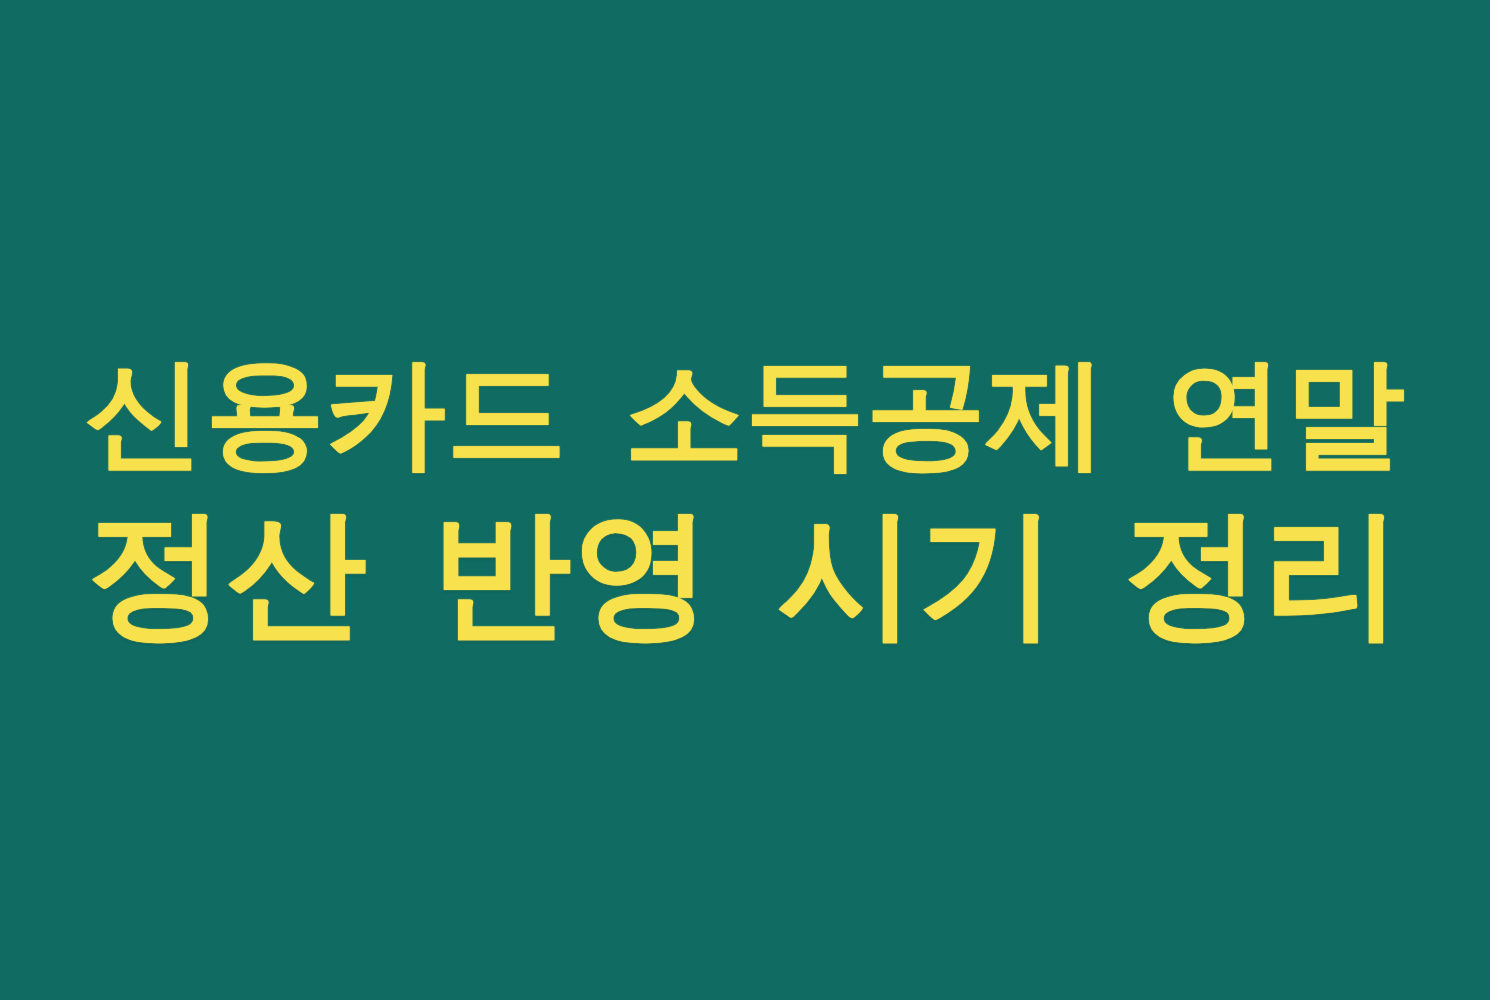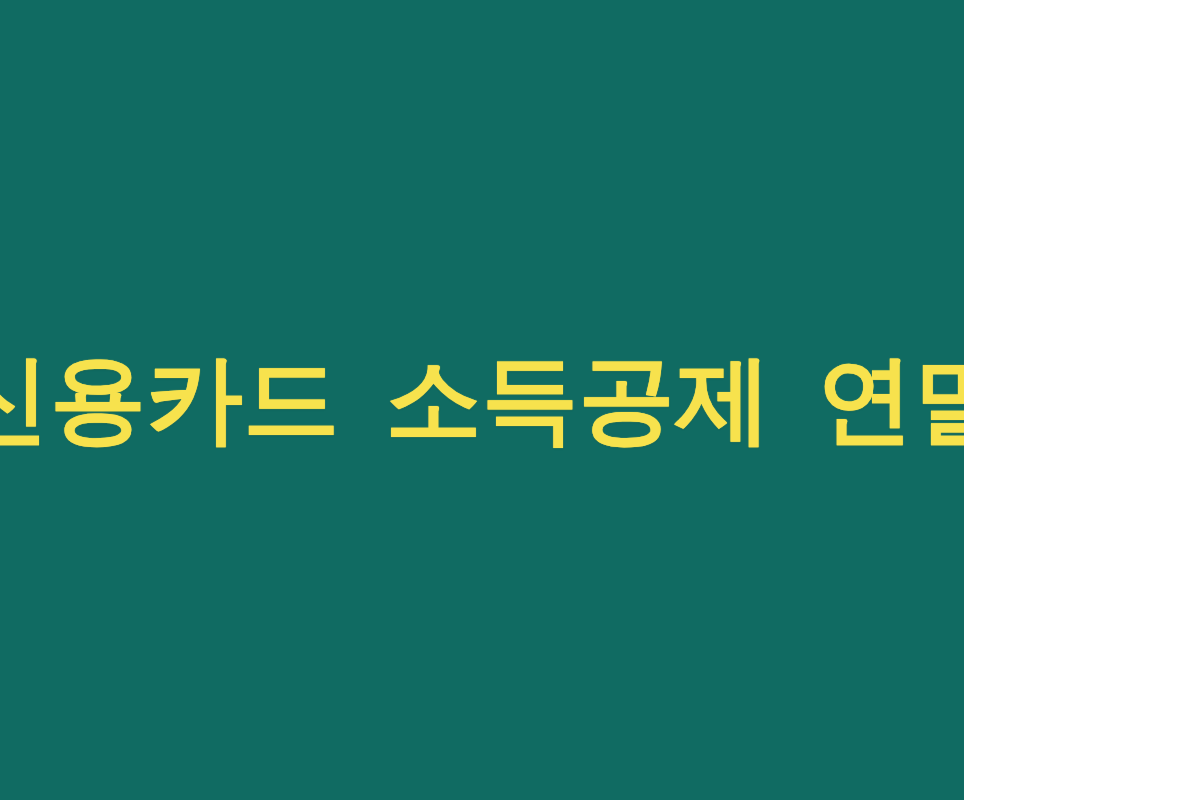--- a/index.html
+++ b/index.html
@@ -11,21 +11,21 @@
     overflow: hidden;
   }
 
   body {
     font-family: "DejaVu Sans", "Liberation Sans", sans-serif;
   }
 
   
   .banner {
     position: relative;
-    width: 964px;
+    width: 1192px;
     height: 800px;
     box-sizing: border-box;
     display: flex;
     align-items: center;
     justify-content: center;
     background: #106B62;   
     overflow: hidden;
   }
 
   
@@ -60,16 +60,17 @@
 </style>
 </head>
 <body>
 
 <div class="banner" style="background: rgb(16, 107, 98);">
 
   <h1 class="headline" style="color: rgb(247, 226, 77); text-shadow: rgb(247, 226, 77) 0px 0px 1px, rgba(0, 0, 0, 0.1) 0px 1px 2px;">
 
     <span class="headline-line line-1" style="font-size: 96px;">신용카드 소득공제 연말</span>
 
+    <span class="headline-line line-2" style="font-size: 112px;">정산 반영 시기 정리</span>
 
   </h1>
 
 </div>
 
 </body></html>

